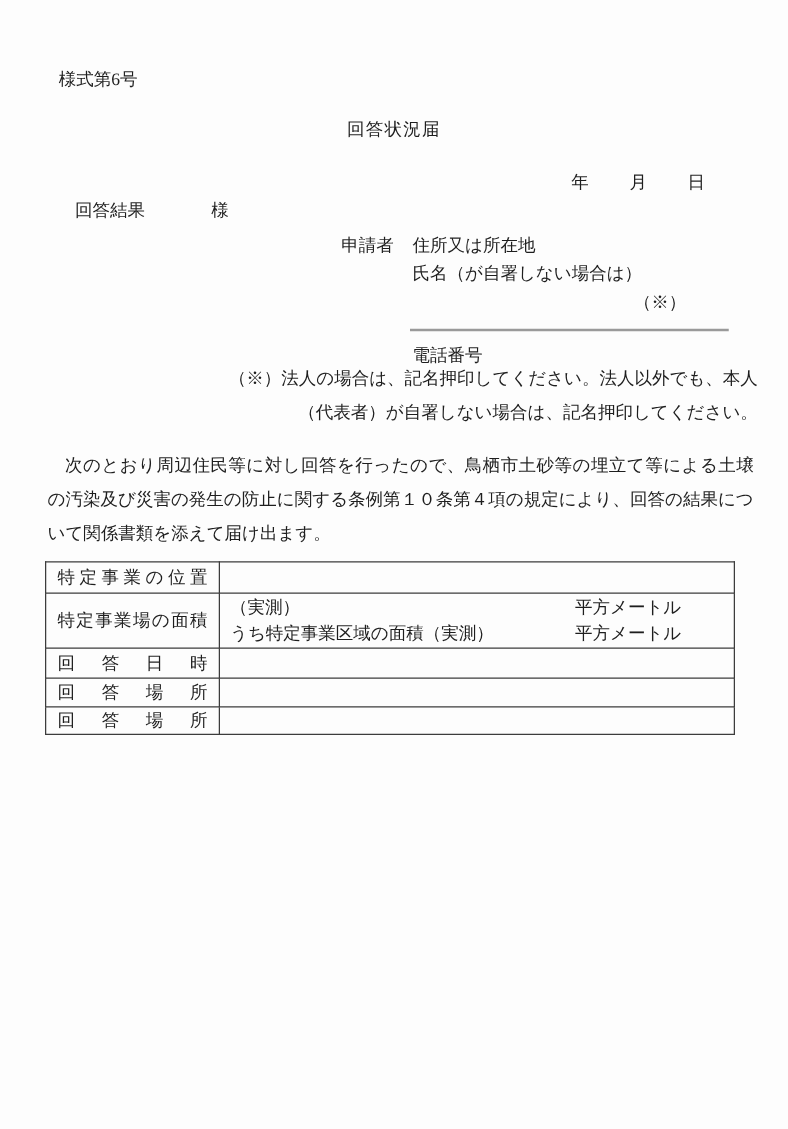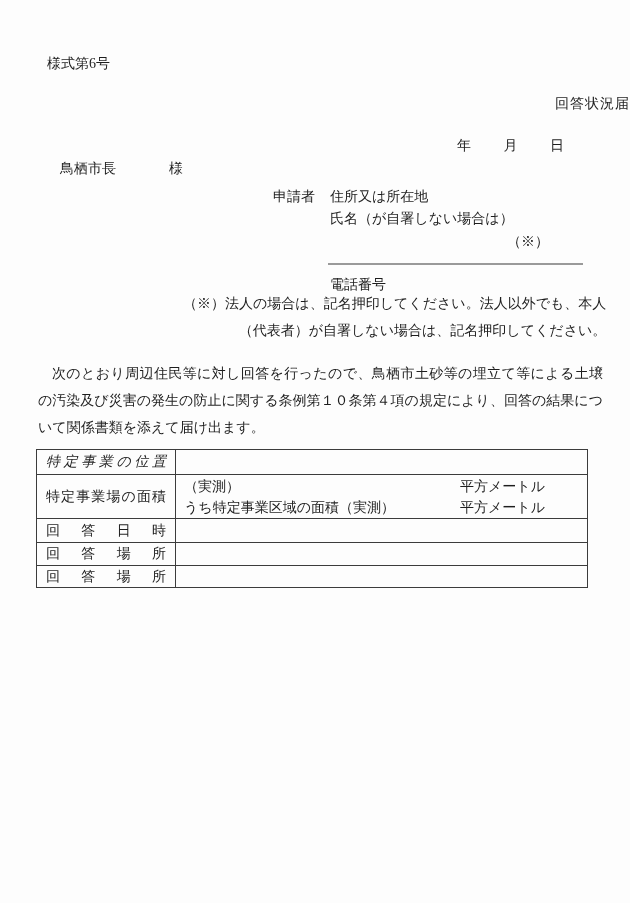--- a/index.html
+++ b/index.html
@@ -15,20 +15,21 @@
     font-family: "Liberation Serif", serif;
     color: #1e1e1e;
     font-size: 14px;
     overflow: hidden;
   }
   .abs { position: absolute; white-space: nowrap; text-align: right; }
 
   .form-number { left: 47px; top: 55px; }
   .doc-title {
     left: 0; top: 95px; width: 100%;
+    text-align: center;
     letter-spacing: 1px;
     white-space: nowrap;
   }
   .date-line {
     left: 457px; top: 137px; width: 107px;
     display: flex; justify-content: space-between;
   }
   .addressee { left: 60px; top: 160px; }
   .addressee .honorific { margin-left: 53px; }
 
@@ -67,21 +68,21 @@
     border: 1px solid #3c3c3c;
     font-weight: normal;
     vertical-align: middle;
     padding: 0;
   }
   .form-table th {
     text-align: justify;
     text-align-last: justify;
     padding: 0 9px;
   }
-  tr.r-position  { height: 25px; font-style: italic; }
+  tr.r-position  { height: 25px; }
   tr.r-area      { height: 44px; margin-left: 19px; }
   tr.r-datetime  { height: 24px; }
   tr.r-place     { height: 23px; }
   tr.r-content   { height: 22px; }
   tr.r-result    { height: 22px; }
 
   .area-cell { vertical-align: middle; }
   .area-line {
     display: flex;
     align-items: center;
@@ -102,21 +103,21 @@
 
   <div class="abs doc-title">回答状況届</div>
 
   <div class="abs date-line">
     <span>年</span>
     <span>月</span>
     <span>日</span>
   </div>
 
   <div class="abs addressee">
-    <span>鳥栖市長</span><span class="honorific">様</span>
+    <span>回答結果</span><span class="honorific">様</span>
   </div>
 
   <div class="abs applicant-label">申請者</div>
 
   <div class="abs applicant-address">住所又は所在地</div>
 
   <div class="abs applicant-name">氏名（が自署しない場合は）</div>
 
   <div class="abs seal-mark">（※）</div>
 

